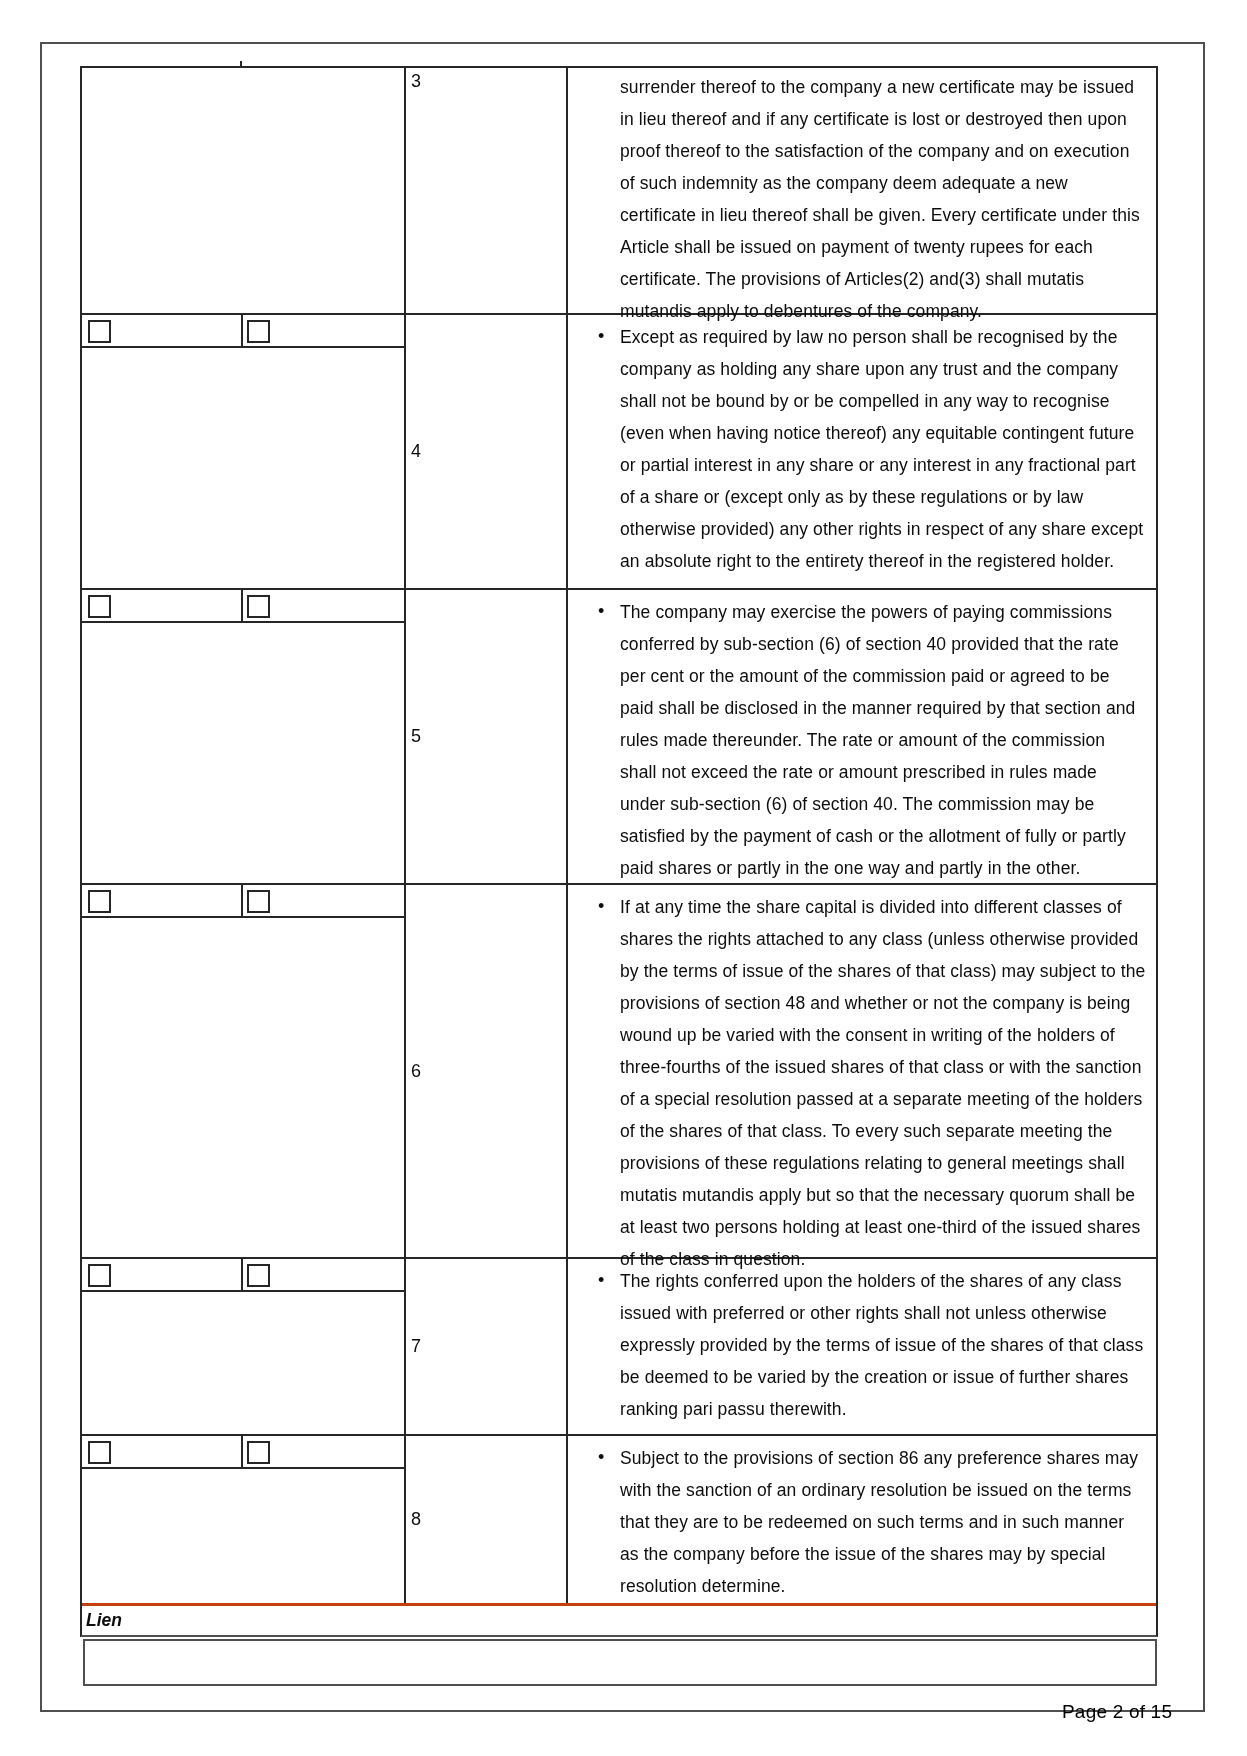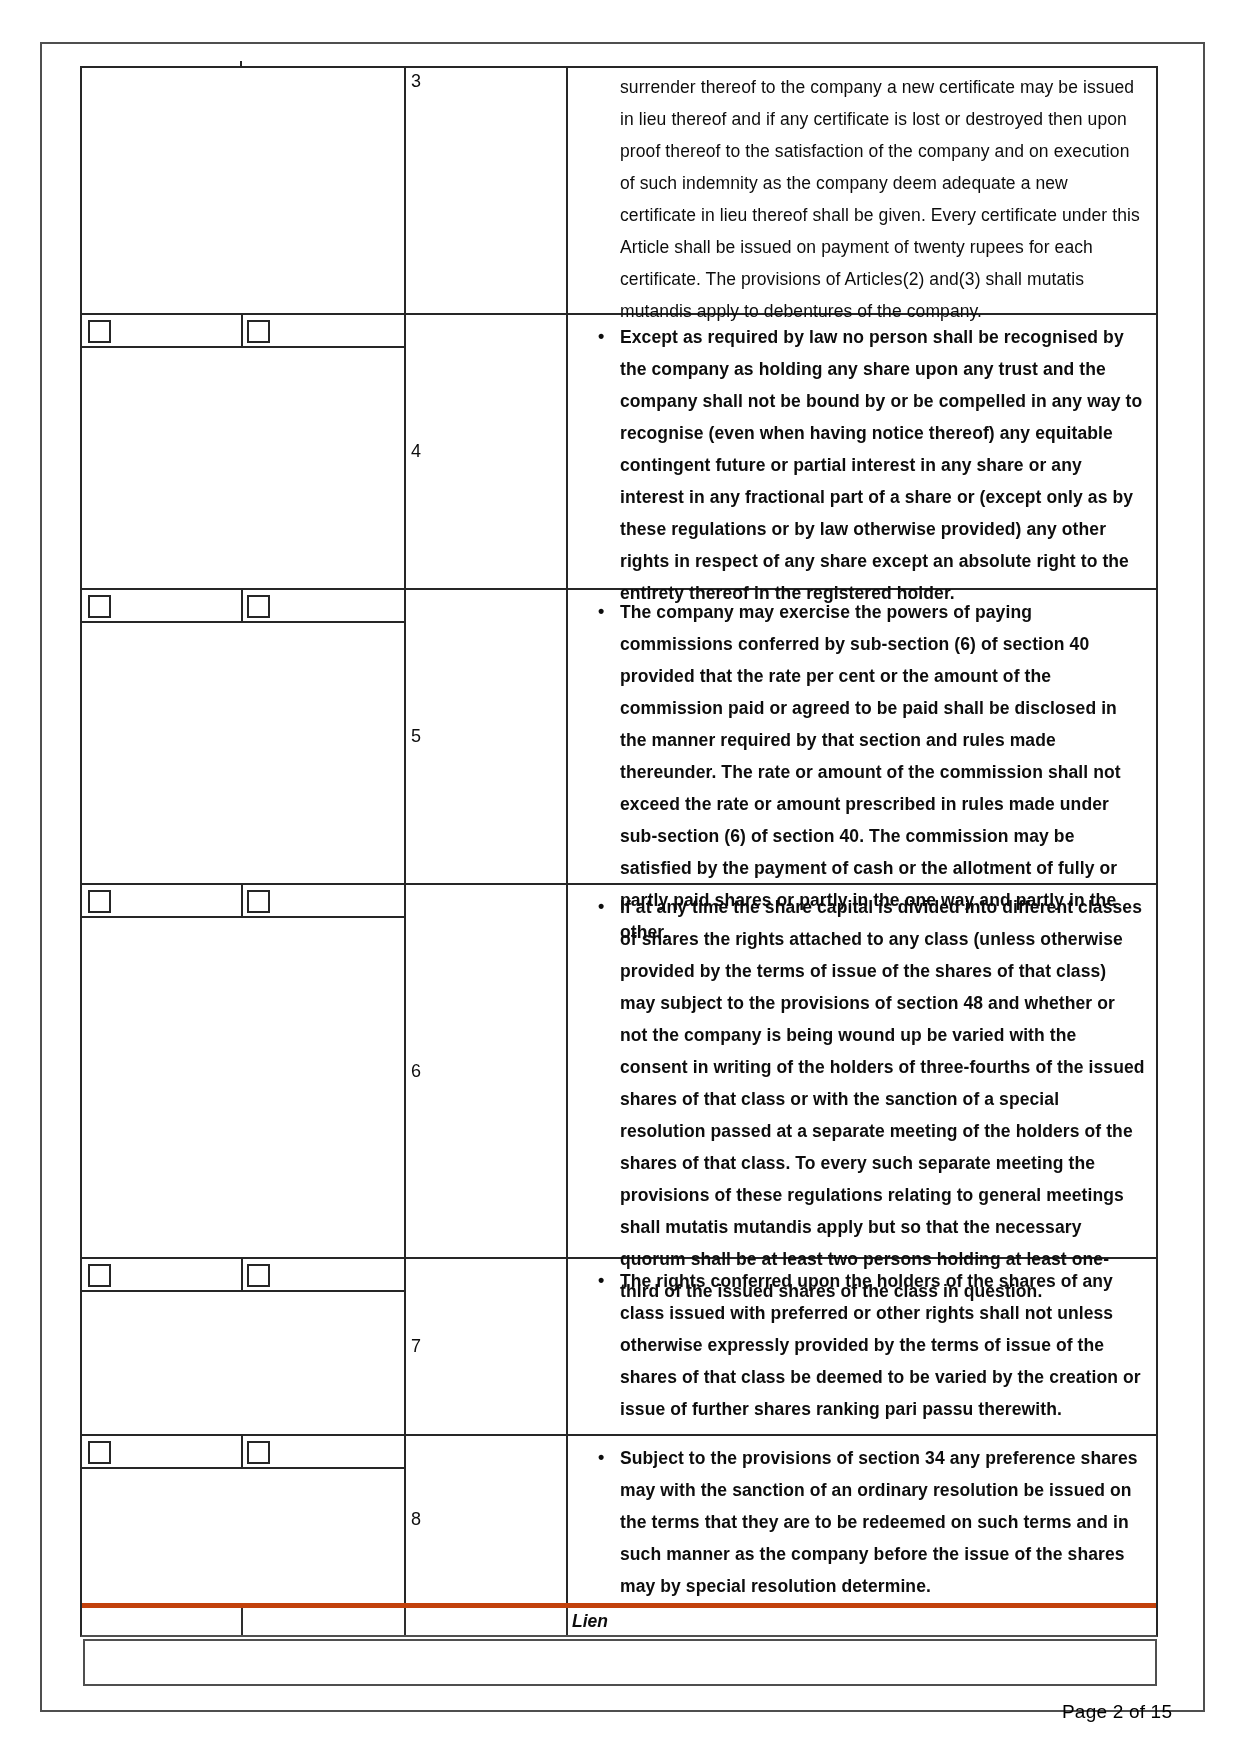--- a/index.html
+++ b/index.html
@@ -35,32 +35,32 @@
     box-sizing:border-box; width:162px; border-right:2px solid #262626;
     font-size:18px; padding-left:5px; display:flex; align-items:center;
   }
   .num-cell.top { align-items:flex-start; padding-top:3px; }
   .text-cell {
     box-sizing:border-box; flex:1; font-size:17.5px; line-height:32px;
     letter-spacing:0.1px; padding:6px 10px 0 52px; color:#0d0d0d;
   }
   .text-cell.continuation { padding-top:3px; }
   .para { margin:0; }
-  .para.bulleted { position:relative;font-weight:bold; }
+  .para.bulleted { position:relative; }
   .para.bulleted::before {
     content:"\2022"; position:absolute; left:-22px; top:-1px; font-size:18px; color:#0d0d0d;
   }
   
   .h-r3 { height:245px; }
   .h-r4 { height:275px; }
   .h-r5 { height:295px; }
   .h-r6 { height:374px; }
   .h-r7 { height:177px; }
   .h-r8 { height:169px; }
-  .lien-row { box-sizing:border-box; height:32px; display:flex; border-top:5px solid #c2410c; }
+  .lien-row { box-sizing:border-box; height:32px; display:flex; border-top:3px solid #c2410c;flex-direction:column; }
   .lien-c1 { box-sizing:border-box; width:161px; border-right:2px solid #2e2e2e; }
   .lien-c2 { box-sizing:border-box; width:163px; border-right:2px solid #2e2e2e; }
   .lien-c3 { box-sizing:border-box; width:162px; border-right:2px solid #2e2e2e; }
   .lien-text {
     box-sizing:border-box; flex:1; display:flex; align-items:center;
     font-size:17.5px; font-weight:bold; font-style:italic; padding-left:4px;
   }
   .bottom-box {
     position:absolute; left:83px; top:1639px; width:1074px; height:47px;
     box-sizing:border-box; border:2px solid #4f4f4f; background:#fff;
@@ -160,21 +160,21 @@
         <div class="cb-cell">
           <span class="checkbox"></span>
         </div>
         <div class="cb-cell second">
           <span class="checkbox"></span>
         </div>
       </div>
     </div>
     <div class="num-cell">8</div>
     <div class="text-cell">
-      <p class="para bulleted">Subject to the provisions of section 34 any preference shares may with the sanction of an ordinary resolution be issued on the terms that they are to be redeemed on such terms and in such manner as the company before the issue of the shares may by special resolution determine.</p>
+      <p class="para bulleted">Subject to the provisions of section 86 any preference shares may with the sanction of an ordinary resolution be issued on the terms that they are to be redeemed on such terms and in such manner as the company before the issue of the shares may by special resolution determine.</p>
     </div>
   </div>
 
   <div class="lien-row">
     <div class="lien-c1"></div>
     <div class="lien-c2"></div>
     <div class="lien-c3"></div>
     <div class="lien-text">Lien</div>
   </div>
 </div>

